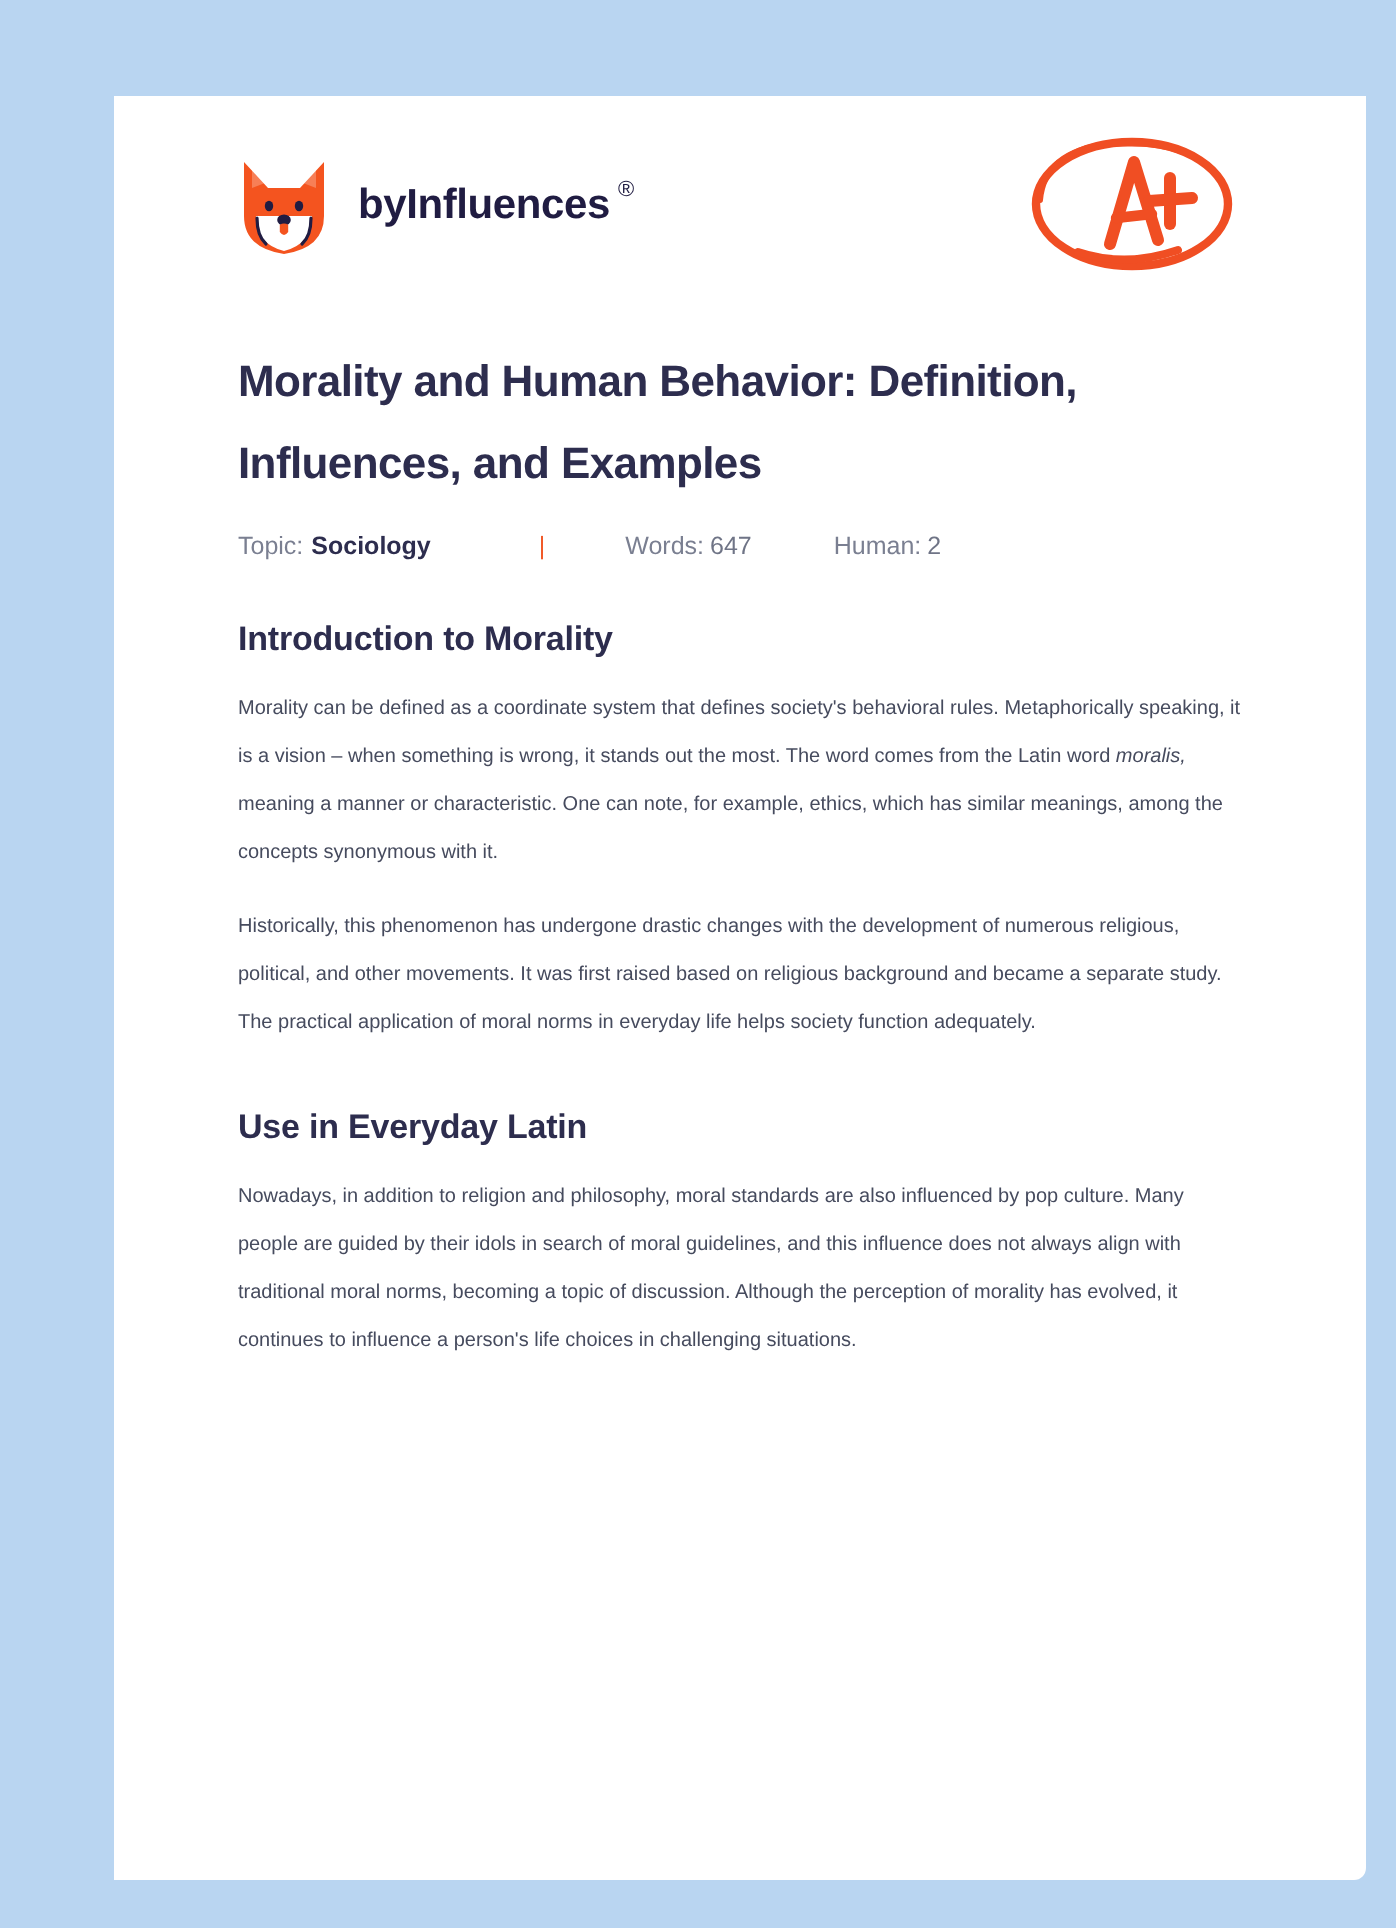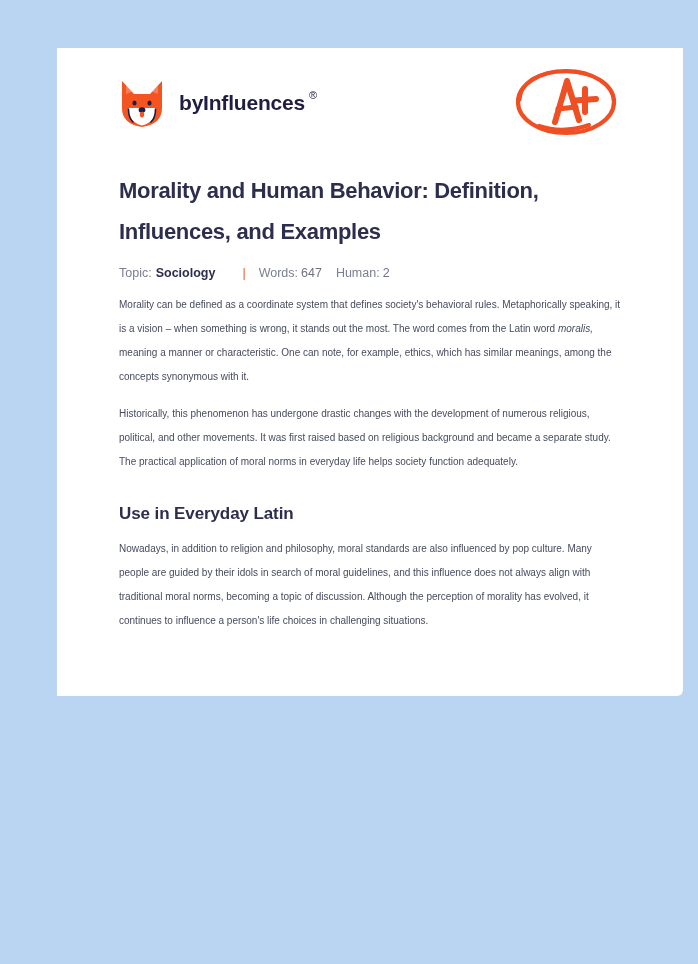--- a/index.html
+++ b/index.html
@@ -12,21 +12,21 @@
     background: #b9d5f1;
     font-family: "Liberation Sans", sans-serif;
     overflow: hidden;
   }
 
   .page-sheet {
     position: absolute;
     left: 57px;
     top: 48px;
     width: 626px;
-    height: 648px;
+    height: 892px;
     background: #ffffff;
     border-bottom-right-radius: 6px;
     box-sizing: border-box;
   }
 
   .page-inner {
     padding: 0 62px;
   }
 
   
@@ -89,20 +89,21 @@
   }
 
   
   .doc-meta {
     margin-top: 14px;
     font-size: 12.5px;
     color: #7a7f91;
     display: flex;
     align-items: center;
     flex-wrap: wrap;
+    gap: 27px;
   }
   .meta-label { color: #7a7f91; }
   .meta-value-strong {
     color: #2d2d4e;
     font-weight: bold;
     margin-left: 4px;
   }
   .meta-sep {
     color: #f15a29;
     margin: 0 13px;
@@ -182,20 +183,21 @@
       <span class="meta-sep">|</span>
       <span class="meta-group">
         <span class="meta-label">Words:</span><span class="meta-num">647</span>
       </span>
       <span class="meta-group">
         <span class="meta-label">Human:</span><span class="meta-num">2</span>
       </span>
     </div>
 
     <div class="section">
+      <h2 class="section-heading">Introduction to Morality</h2>
       <p class="section-body"><span>Morality can be defined as a coordinate system that defines society's behavioral rules. Metaphorically speaking, it is a vision – when something is wrong, it stands out the most. The word comes from the Latin word </span><em>moralis,</em><span> meaning a manner or characteristic. One can note, for example, ethics, which has similar meanings, among the concepts synonymous with it.</span></p>
     </div>
 
     <div class="section">
       <p class="section-body">Historically, this phenomenon has undergone drastic changes with the development of numerous religious, political, and other movements. It was first raised based on religious background and became a separate study. The practical application of moral norms in everyday life helps society function adequately.</p>
     </div>
 
     <div class="section">
       <h2 class="section-heading">Use in Everyday Latin</h2>
       <p class="section-body">Nowadays, in addition to religion and philosophy, moral standards are also influenced by pop culture. Many people are guided by their idols in search of moral guidelines, and this influence does not always align with traditional moral norms, becoming a topic of discussion. Although the perception of morality has evolved, it continues to influence a person's life choices in challenging situations.</p>

